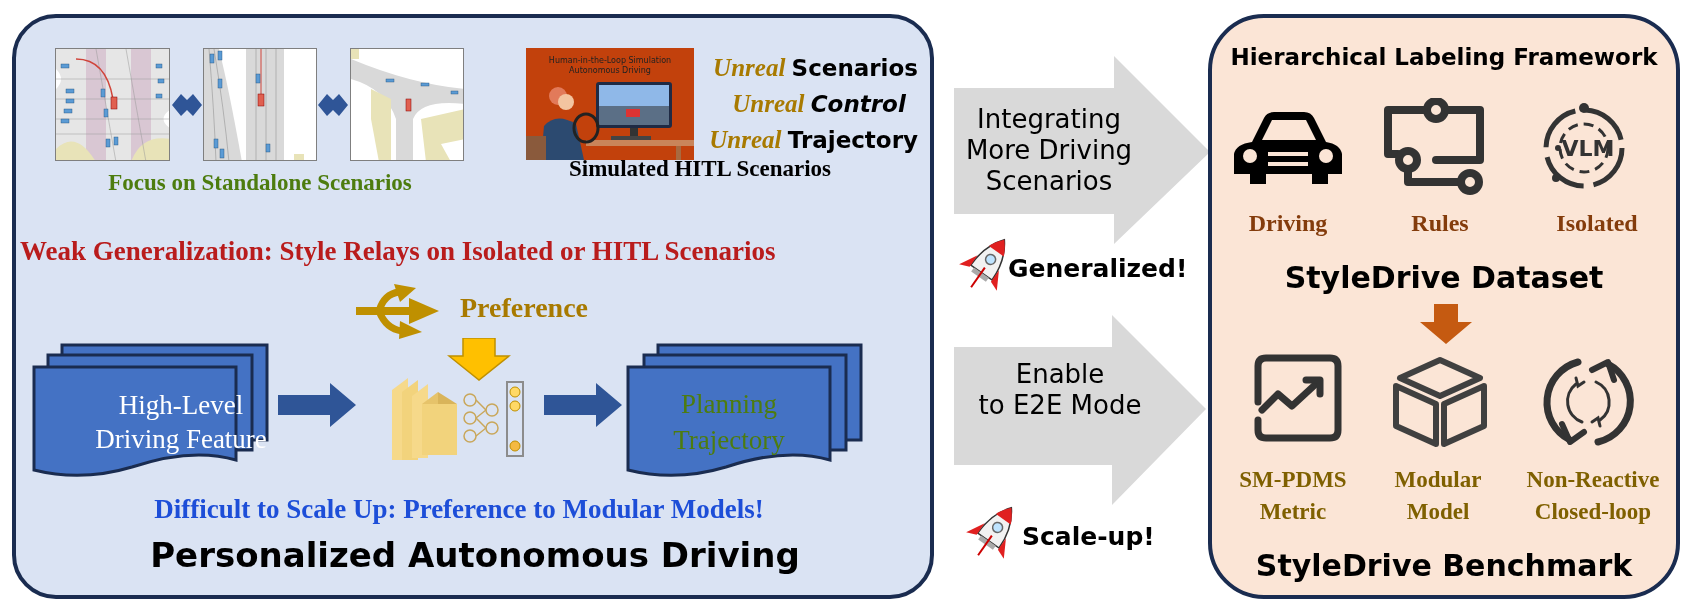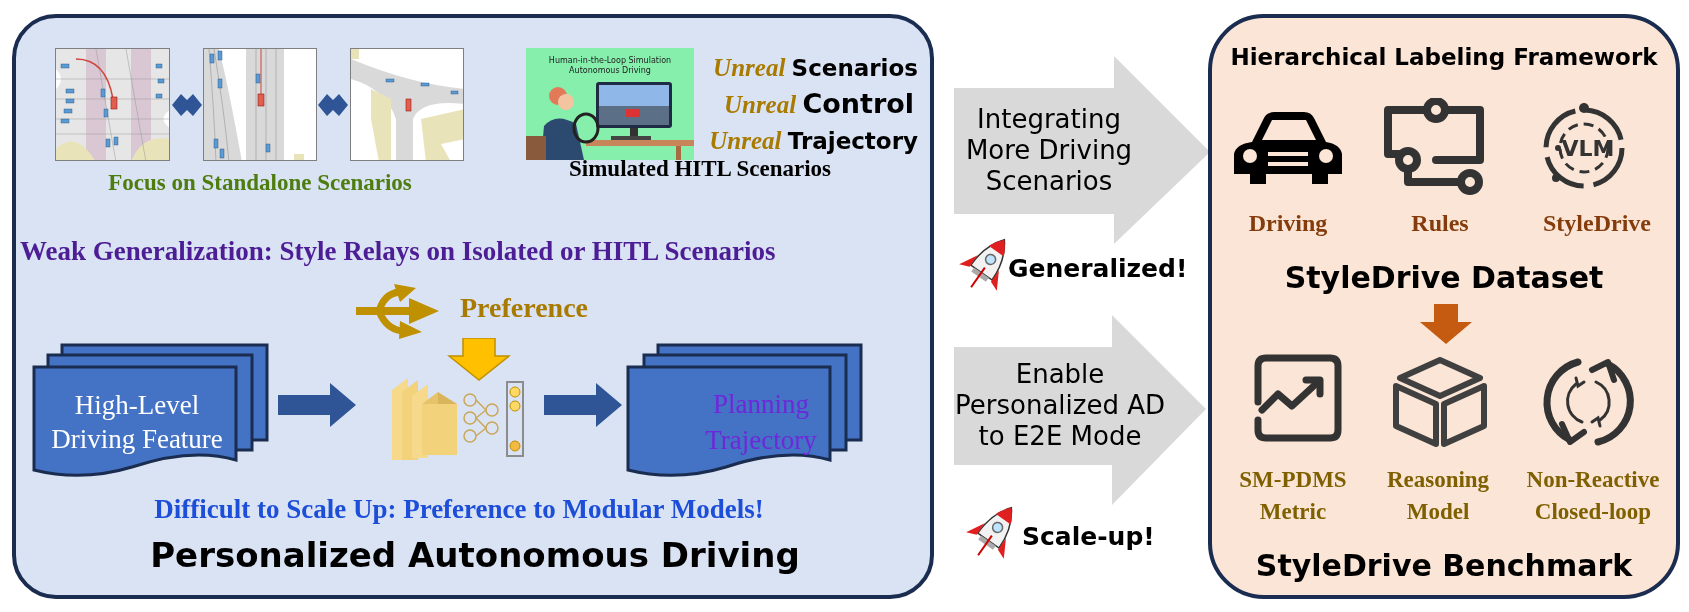--- a/index.html
+++ b/index.html
@@ -109,21 +109,21 @@
     <rect x="55" y="50" width="5" height="12" fill="#e06050" stroke="#800" stroke-width="0.5"></rect>
     <g fill="#5b9bd5" stroke="#1f4e79" stroke-width="0.4">
       <rect x="35" y="30" width="8" height="3"></rect>
         <rect x="70" y="34" width="8" height="3"></rect>
         <rect x="100" y="42" width="7" height="3"></rect>
     </g>
   </svg>
 </div>
 <div class="abs serif-b center" style="left:55px;top:170px;width:410px;font-size:23px;color:#4d7c0f;">Focus on Standalone Scenarios</div>
 
-<div class="abs" style="left:526px;top:48px;width:168px;height:112px;background:#86efac;">
+<div class="abs" style="left:526px;top:48px;width:168px;height:112px;background:#c2410c;">
   <div class="abs center" style="left:0;top:8px;width:168px;font-size:8px;color:#222;">Human-in-the-Loop Simulation</div>
   <div class="abs center" style="left:0;top:18px;width:168px;font-size:8px;color:#222;">Autonomous Driving</div>
   <svg class="abs" style="left:0;top:28px;" width="168" height="84">
     <rect x="70" y="6" width="76" height="46" rx="3" fill="#1f2a44"></rect>
     <rect x="73" y="9" width="70" height="40" fill="#8fb8e8"></rect>
     <rect x="73" y="30" width="70" height="19" fill="#5b6f86"></rect>
     <rect x="100" y="33" width="14" height="8" fill="#d33"></rect>
     <rect x="104" y="52" width="8" height="10" fill="#333"></rect>
     <rect x="85" y="60" width="40" height="5" fill="#444"></rect>
     <rect x="60" y="64" width="108" height="6" fill="#c9855a"></rect>
@@ -135,30 +135,30 @@
     <rect x="0" y="60" width="20" height="24" fill="#8a5a3c"></rect>
   </svg>
 </div>
 <div class="abs" style="left:700px;top:50px;width:218px;">
   <div class="serif-b" style="text-align:right;font-size:25px;line-height:36px;white-space:nowrap;">
     <span class="gold" style="font-style:italic;">Unreal</span>
     <span class="blue sans-b" style="font-size:23px;">Scenarios</span>
   </div>
   <div class="serif-b" style="text-align:center;font-size:25px;line-height:36px;white-space:nowrap;padding-left:20px;">
     <span class="gold" style="font-style:italic;">Unreal</span>
-    <span class="blue sans-b" style="font-size:27px;">Control</span>
+    <span class="blue sans-b" style="font-size:23px;font-style:italic;">Control</span>
   </div>
   <div class="serif-b" style="text-align:right;font-size:25px;line-height:36px;white-space:nowrap;">
     <span class="gold" style="font-style:italic;">Unreal</span>
     <span class="blue sans-b" style="font-size:23px;">Trajectory</span>
   </div>
 </div>
 <div class="abs serif-b center" style="left:520px;top:156px;width:360px;font-size:23px;color:#000;">Simulated HITL Scenarios</div>
 
-<div class="abs serif-b" style="left:20px;top:236px;width:900px;font-size:27px;color:#4c1d95;white-space:nowrap;">Weak Generalization: Style Relays on Isolated or HITL Scenarios</div>
+<div class="abs serif-b" style="left:20px;top:236px;width:900px;font-size:27px;color:#b91c1c;white-space:nowrap;">Weak Generalization: Style Relays on Isolated or HITL Scenarios</div>
 
 <div class="abs" style="left:354px;top:284px;">
   <svg width="90" height="55">
     <path d="M2,27 L55,27" stroke="#bf9000" stroke-width="8"></path>
     <path d="M55,14 L85,27 L55,40Z" fill="#bf9000"></path>
     <path d="M25,27 Q30,10 45,8" stroke="#bf9000" stroke-width="7" fill="none"></path>
     <path d="M40,0 L62,4 L46,18Z" fill="#bf9000"></path>
     <path d="M25,27 Q32,45 48,47" stroke="#bf9000" stroke-width="7" fill="none"></path>
     <path d="M46,37 L68,48 L45,55Z" fill="#bf9000"></path>
   </svg>
@@ -169,21 +169,21 @@
       <path d="M16,0 L48,0 L48,18 L62,18 L32,42 L2,18 L16,18Z" fill="#ffc000" stroke="#bf9000" stroke-width="1.5"></path>
     </svg>
 </div>
 
 <div class="abs" style="left:32px;top:342px;">
   <svg width="240" height="140">
     <path d="M30,3 L235,3 L235,98 L30,98Z" fill="#4472c4" stroke="#1a2c50" stroke-width="3"></path>
     <path d="M16,13 L220,13 L220,108 L16,108Z" fill="#4472c4" stroke="#1a2c50" stroke-width="3"></path>
     <path d="M2,25 L204,25 L204,118 Q160,105 100,125 Q50,140 2,128Z" fill="#4472c4" stroke="#1a2c50" stroke-width="3"></path>
   </svg>
-  <div class="abs center" style="left:0;top:46px;width:210px;font-family:'Liberation Serif',serif;font-size:27px;color:#fff;line-height:34px;">
+  <div class="abs center" style="left:0;top:46px;width:210px;font-family:'Liberation Serif',serif;font-size:27px;color:#fff;line-height:34px;padding-left:44px;">
     <div>High-Level</div>
     <div>Driving Feature</div>
   </div>
 </div>
 <div class="abs" style="left:278px;top:383px;">
   <svg width="80" height="44">
       <path d="M0,12 L52,12 L52,0 L78,22 L52,44 L52,32 L0,32Z" fill="#2f5597"></path>
     </svg>
 </div>
 
@@ -217,21 +217,21 @@
       <path d="M0,12 L52,12 L52,0 L78,22 L52,44 L52,32 L0,32Z" fill="#2f5597"></path>
     </svg>
 </div>
 
 <div class="abs" style="left:626px;top:342px;">
   <svg width="240" height="140">
     <path d="M32,3 L235,3 L235,98 L32,98Z" fill="#4472c4" stroke="#1a2c50" stroke-width="3"></path>
     <path d="M18,13 L220,13 L220,108 L18,108Z" fill="#4472c4" stroke="#1a2c50" stroke-width="3"></path>
     <path d="M2,25 L204,25 L204,118 Q160,105 100,125 Q50,140 2,128Z" fill="#4472c4" stroke="#1a2c50" stroke-width="3"></path>
   </svg>
-  <div class="abs center" style="left:0;top:44px;width:206px;font-family:'Liberation Serif',serif;font-size:27px;color:#6d28d9;line-height:36px;padding-left:32px;">
+  <div class="abs center" style="left:0;top:44px;width:206px;font-family:'Liberation Serif',serif;font-size:27px;color:#4d7c0f;line-height:36px;">
     <div>Planning</div>
     <div>Trajectory</div>
   </div>
 </div>
 
 <div class="abs serif-b center" style="left:14px;top:494px;width:890px;font-size:27px;color:#1d4ed8;white-space:nowrap;">Difficult to Scale Up: Preference to Modular Models!</div>
 <div class="abs sans-b center blue" style="left:30px;top:535px;width:890px;font-size:34px;white-space:nowrap;">Personalized Autonomous Driving</div>
 
 <div class="abs" style="left:954px;top:56px;">
   <svg width="260" height="192">
@@ -257,21 +257,20 @@
   </svg>
 </div>
 <div class="abs sans-b blue" style="left:1008px;top:254px;font-size:25px;">Generalized!</div>
 
 <div class="abs" style="left:954px;top:315px;">
   <svg width="260" height="192">
       <path class="gray-arrow" d="M0,32 L158,32 L158,0 L252,94 L158,190 L158,150 L0,150Z"></path>
     </svg>
   <div class="abs center blue" style="left:0;top:44px;width:212px;font-size:26px;line-height:31px;">
     <div>Enable</div>
-    <div>Personalized AD</div>
     <div>to E2E Mode</div>
   </div>
 </div>
 <div class="abs" style="left:962px;top:500px;">
   <svg width="62" height="68">
     <g transform="rotate(35 31 34)">
       <path d="M31,2 Q44,18 44,42 L18,42 Q18,18 31,2Z" fill="#f2f2f2" stroke="#333" stroke-width="1.5"></path>
       <path d="M31,2 Q38,10 40,16 L22,16 Q24,10 31,2Z" fill="#e02020"></path>
       <circle cx="31" cy="26" r="5" fill="#bfe4ff" stroke="#666" stroke-width="1.5"></circle>
       <path d="M18,30 L8,48 L18,44Z" fill="#e02020"></path>
@@ -312,21 +311,21 @@
     <circle cx="46" cy="46" r="24" fill="none" stroke="#333" stroke-width="3" stroke-dasharray="10 6"></circle>
     <circle cx="46" cy="6" r="5" fill="#333"></circle>
     <circle cx="18" cy="76" r="4" fill="#333"></circle>
     <circle cx="20" cy="46" r="3" fill="#333"></circle>
     <text x="50" y="54" text-anchor="middle" font-family="DejaVu Sans, sans-serif" font-weight="bold" font-size="22" fill="#333">VLM</text>
   </svg>
 </div>
 
 <div class="abs serif-b center brown" style="left:1218px;top:210px;width:140px;font-size:24px;">Driving</div>
 <div class="abs serif-b center brown" style="left:1370px;top:210px;width:140px;font-size:24px;">Rules</div>
-<div class="abs serif-b center brown" style="left:1522px;top:210px;width:150px;font-size:24px;">StyleDrive</div>
+<div class="abs serif-b center brown" style="left:1522px;top:210px;width:150px;font-size:24px;">Isolated</div>
 
 <div class="abs sans-b center blue" style="left:1208px;top:260px;width:472px;font-size:30px;white-space:nowrap;">StyleDrive Dataset</div>
 <div class="abs" style="left:1418px;top:304px;">
   <svg width="56" height="40">
       <path d="M16,0 L40,0 L40,18 L54,18 L28,40 L2,18 L16,18Z" fill="#c55a11"></path>
     </svg>
 </div>
 
 <div class="abs" style="left:1252px;top:352px;">
   <svg width="92" height="92" fill="none" stroke="#333" stroke-width="7" stroke-linecap="round" stroke-linejoin="round">
@@ -353,21 +352,21 @@
     <path d="M34,24 L36,32 L42,28" stroke-width="3"></path>
     <path d="M58,72 L56,64 L50,68" stroke-width="3"></path>
   </svg>
 </div>
 
 <div class="abs serif-b center olive" style="left:1218px;top:464px;width:150px;font-size:23px;line-height:32px;">
   <div>SM-PDMS</div>
   <div>Metric</div>
 </div>
 <div class="abs serif-b center olive" style="left:1370px;top:464px;width:136px;font-size:23px;line-height:32px;">
-  <div>Reasoning</div>
+  <div>Modular</div>
   <div>Model</div>
 </div>
 <div class="abs serif-b center olive" style="left:1510px;top:464px;width:166px;font-size:23px;line-height:32px;">
   <div>Non-Reactive</div>
   <div>Closed-loop</div>
 </div>
 
 <div class="abs sans-b center blue" style="left:1208px;top:548px;width:472px;font-size:30px;white-space:nowrap;">StyleDrive Benchmark</div>
 
 </body></html>

